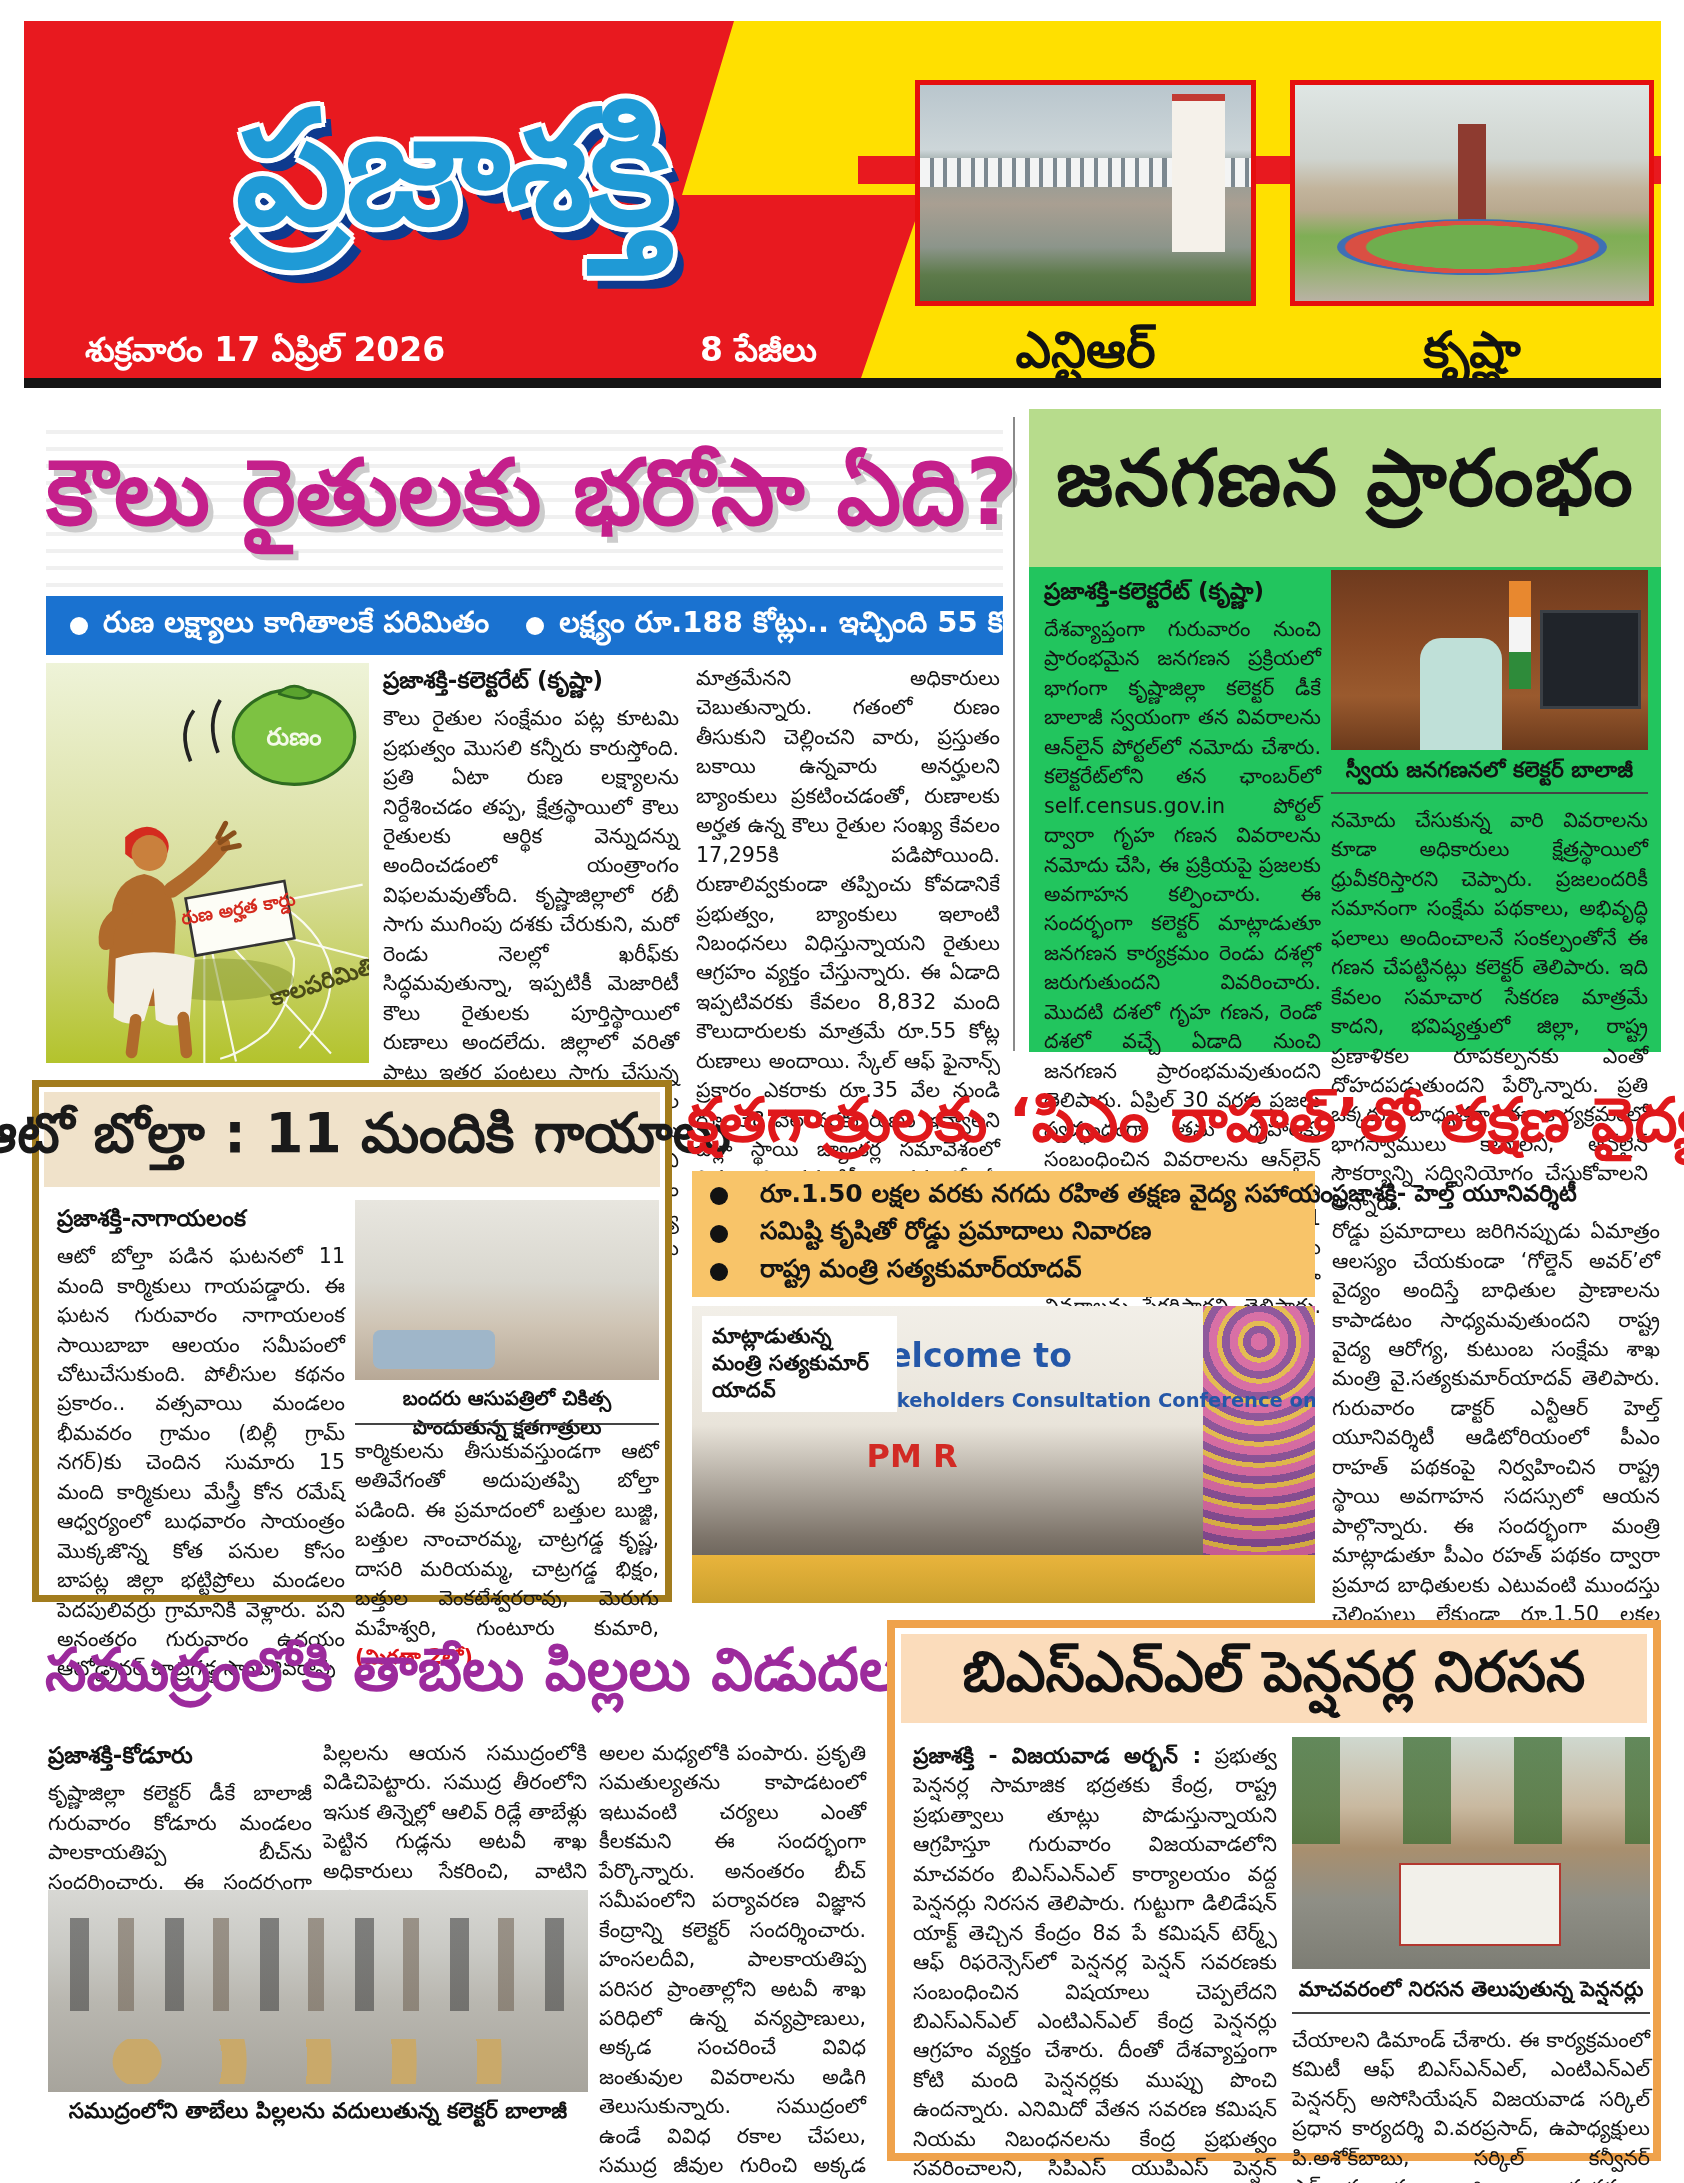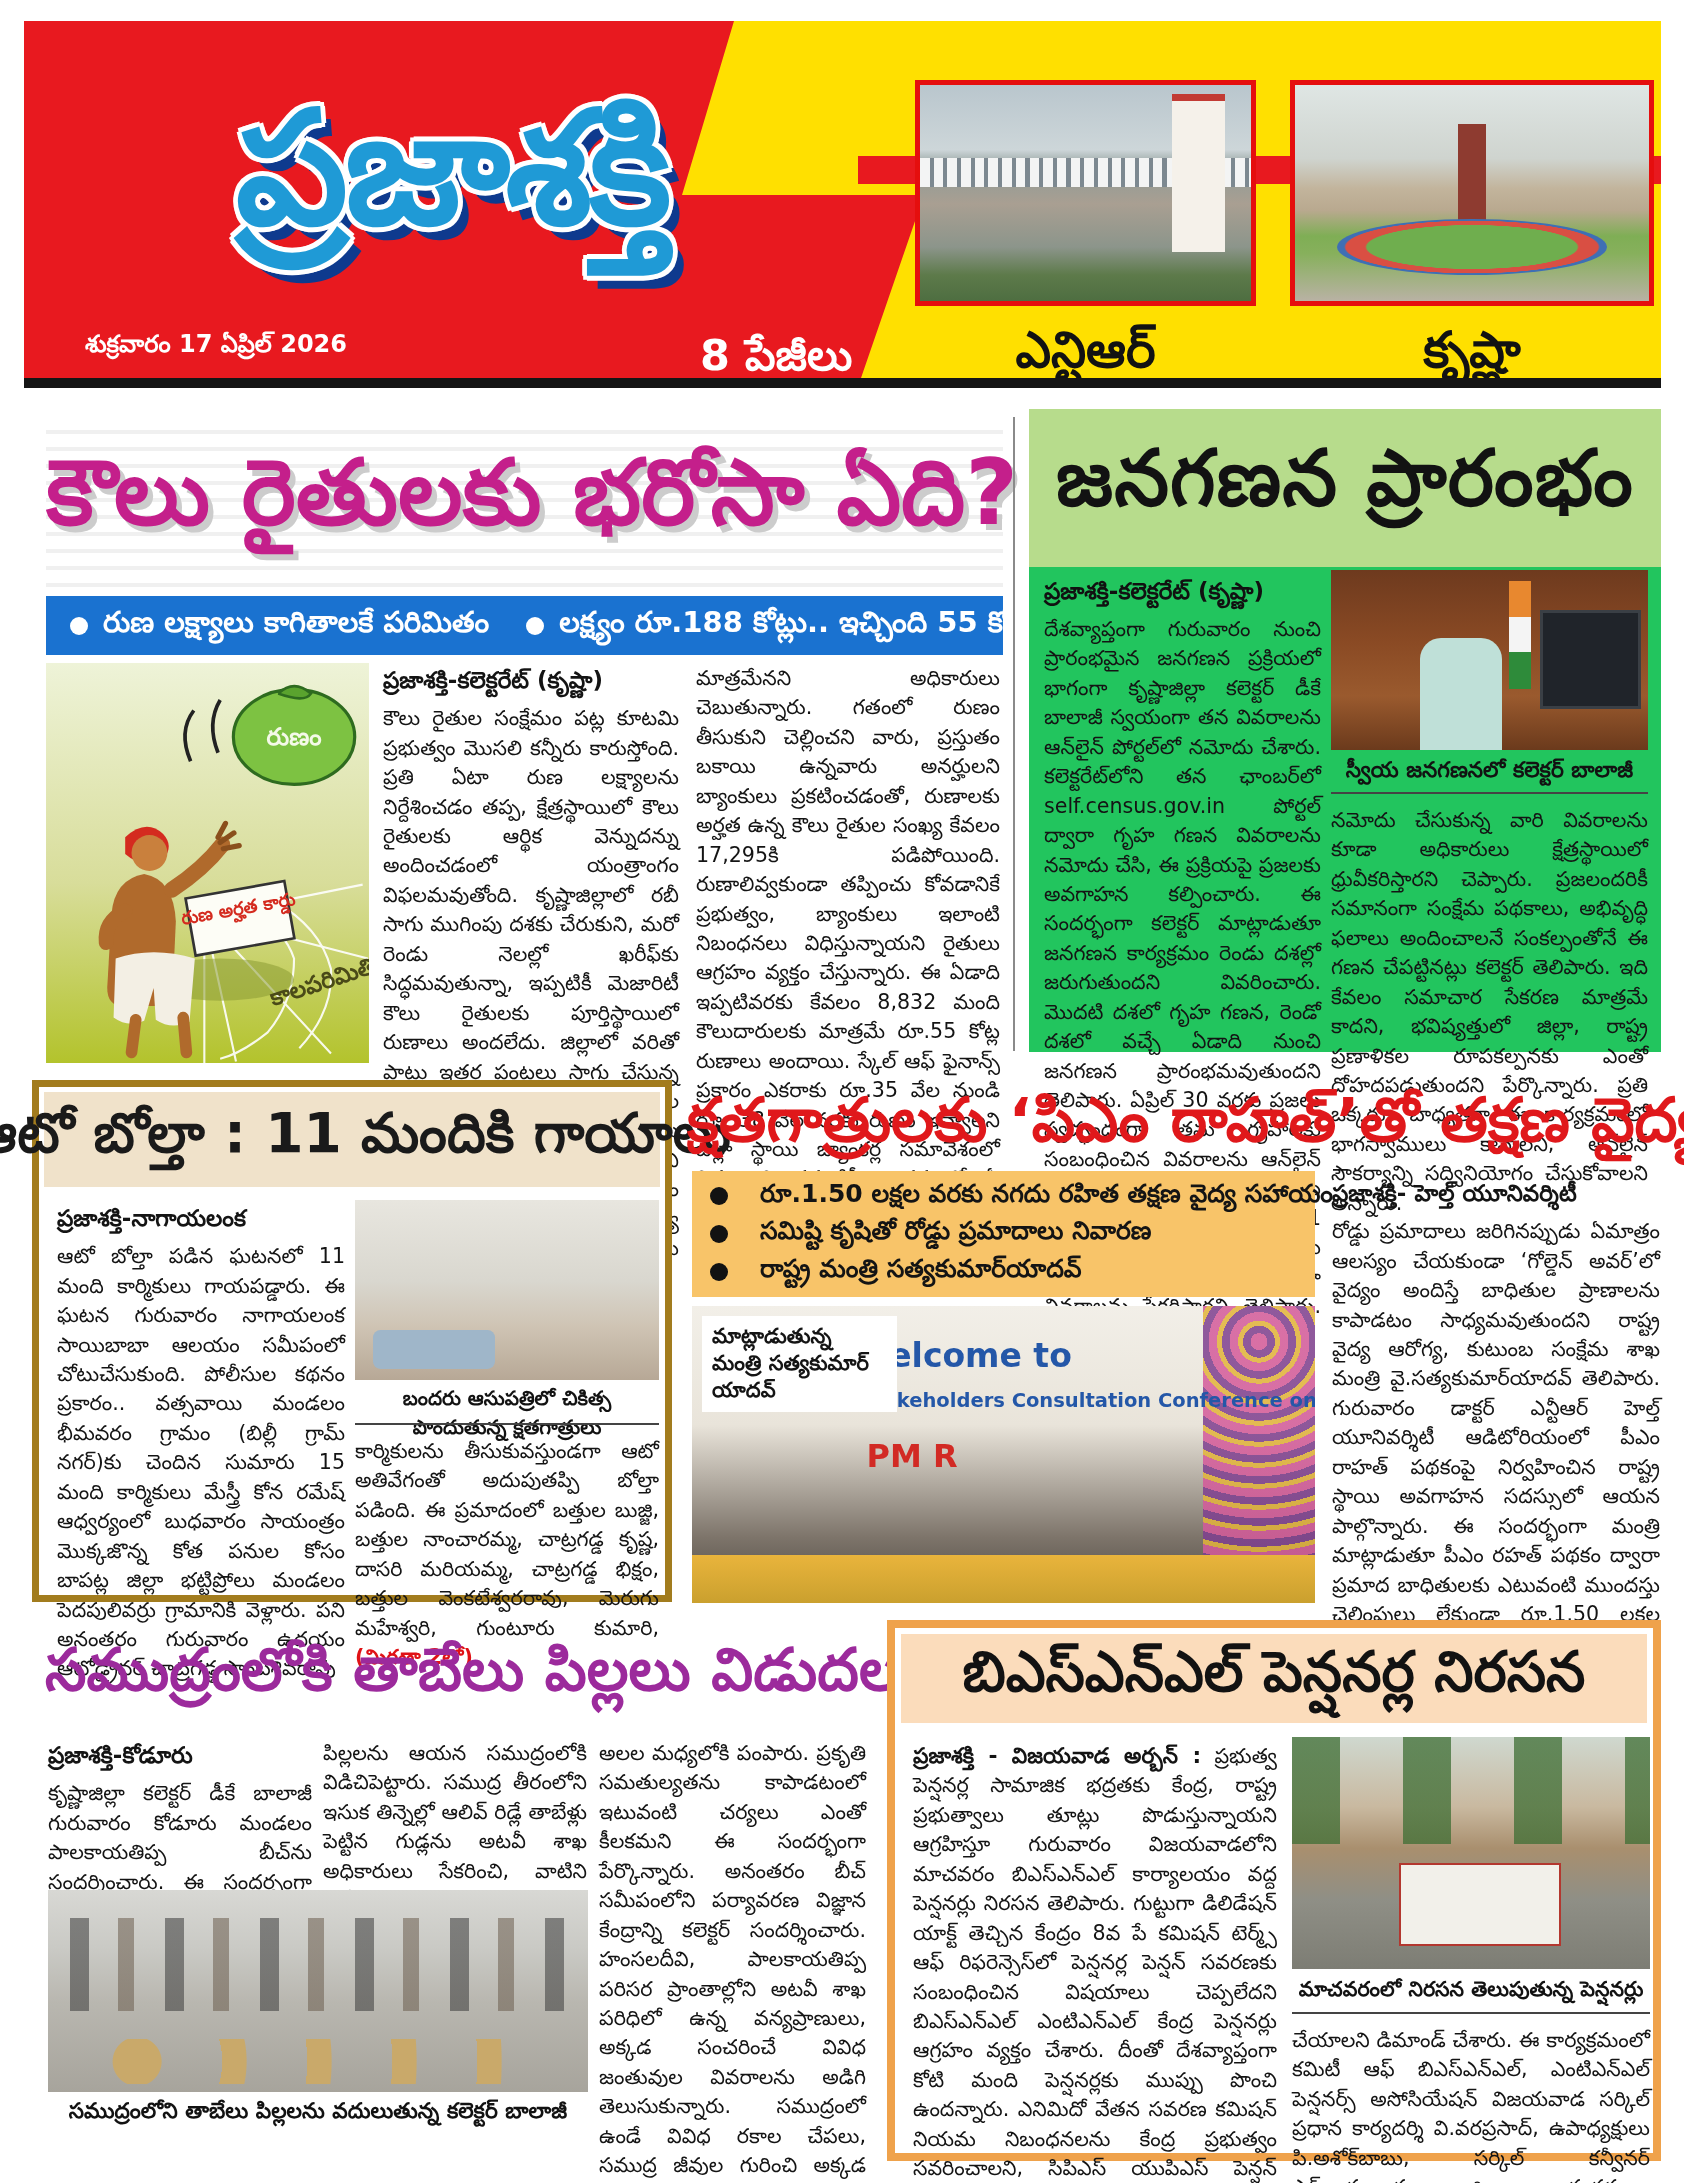--- a/index.html
+++ b/index.html
@@ -10,22 +10,22 @@
   }
   .abs{position:absolute;}
   
   .mast{left:24px;top:21px;width:1637px;height:357px;background:#ffe000;overflow:hidden;}
   .mast-red{position:absolute;left:0;top:0;width:100%;height:100%;background:#e8191f;
     clip-path:polygon(0 0,710px 0,658px 174px,900px 174px,837px 357px,0 357px);}
   .mast-stripe{position:absolute;left:834px;top:135px;width:803px;height:27.5px;background:#e8191f;}
   .logo{position:absolute;left:32px;top:29px;width:792px;height:275px;display:flex;align-items:center;justify-content:center;
     font-size:158px;font-weight:800;color:#1f9ad6;letter-spacing:-3.2px;white-space:nowrap;
     text-shadow:-3.7px -3.7px 0 #fff,3.7px -3.7px 0 #fff,-3.7px 3.7px 0 #fff,3.7px 3.7px 0 #fff,-4.8px 0 0 #fff,4.8px 0 0 #fff,0 -4.8px 0 #fff,0 4.8px 0 #fff,10.6px 12.7px 0 #0e3a8e;}
-  .mast-date{position:absolute;left:61px;top:309px;font-size:24px;font-weight:800;color:#fff;white-space:nowrap;}
-  .mast-pages{position:absolute;left:676px;top:309px;font-size:43px;font-weight:800;color:#fff;white-space:nowrap;}
+  .mast-date{position:absolute;left:61px;top:309px;font-size:33px;font-weight:800;color:#fff;white-space:nowrap;}
+  .mast-pages{position:absolute;left:676px;top:309px;font-size:33px;font-weight:800;color:#fff;white-space:nowrap;}
   .mast-photo{position:absolute;top:59px;height:226px;border:5.3px solid #e50e0e;box-sizing:border-box;}
   .mast-photo.p1{left:891px;width:341px;}
   .mast-photo.p2{left:1266px;width:364px;}
   .mast-label{position:absolute;top:300px;font-size:50px;font-weight:800;color:#121212;text-align:center;white-space:nowrap;}
   .mast-rule{left:24px;top:378px;width:1637px;height:9.5px;background:#151515;}
   
   .ph-barrage{background:
       linear-gradient(180deg,#b9c6cd 0%,#cdd6d9 30%,#8e9b97 38%,#a99f92 55%,#8c958b 75%,#5d7a4a 88%,#4e6e41 100%);}
   .ph-barrage .bridge{position:absolute;left:0;top:34%;width:100%;height:13%;
       background:repeating-linear-gradient(90deg,#f3f4f4 0 9.5px,#7c8890 9.5px 13.7px);}

